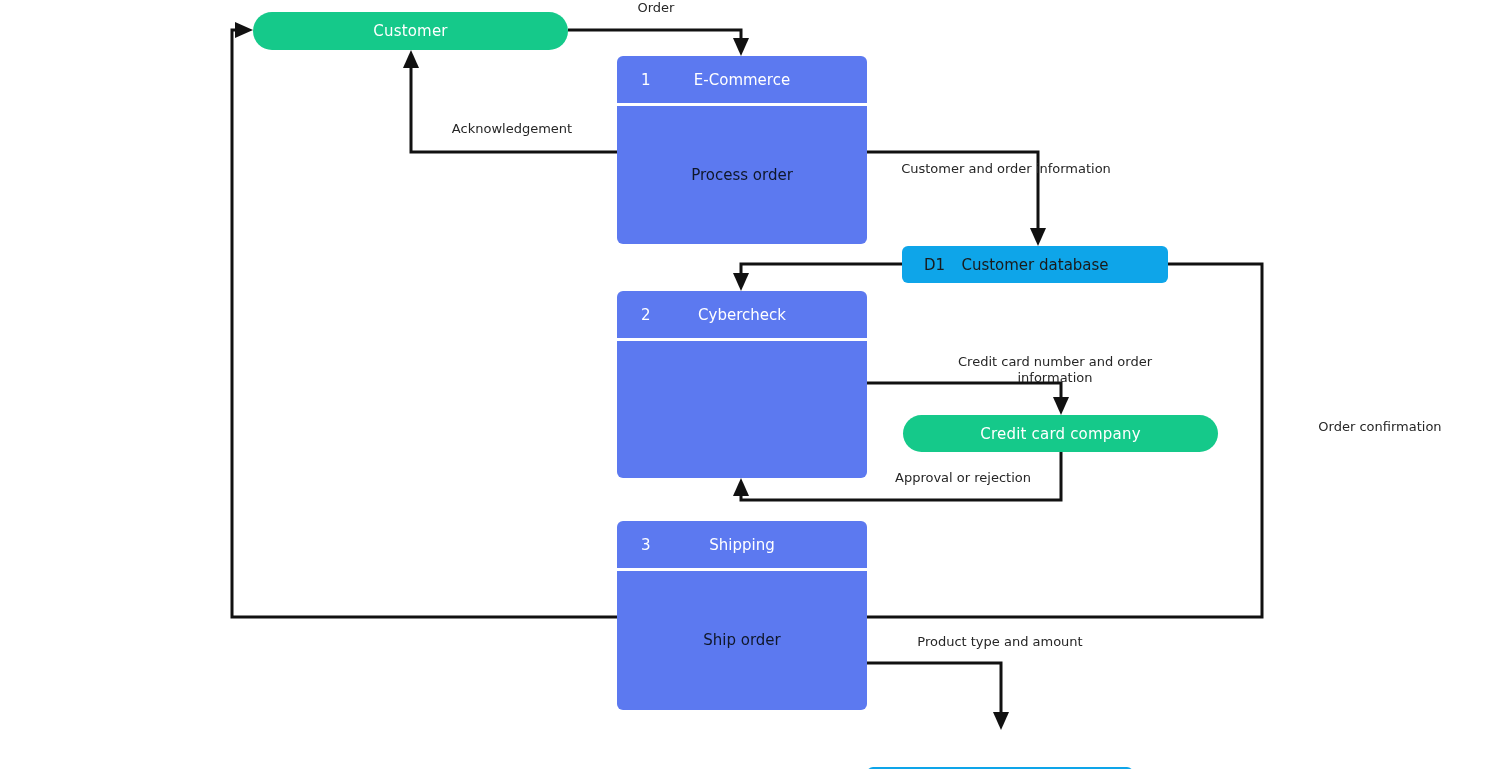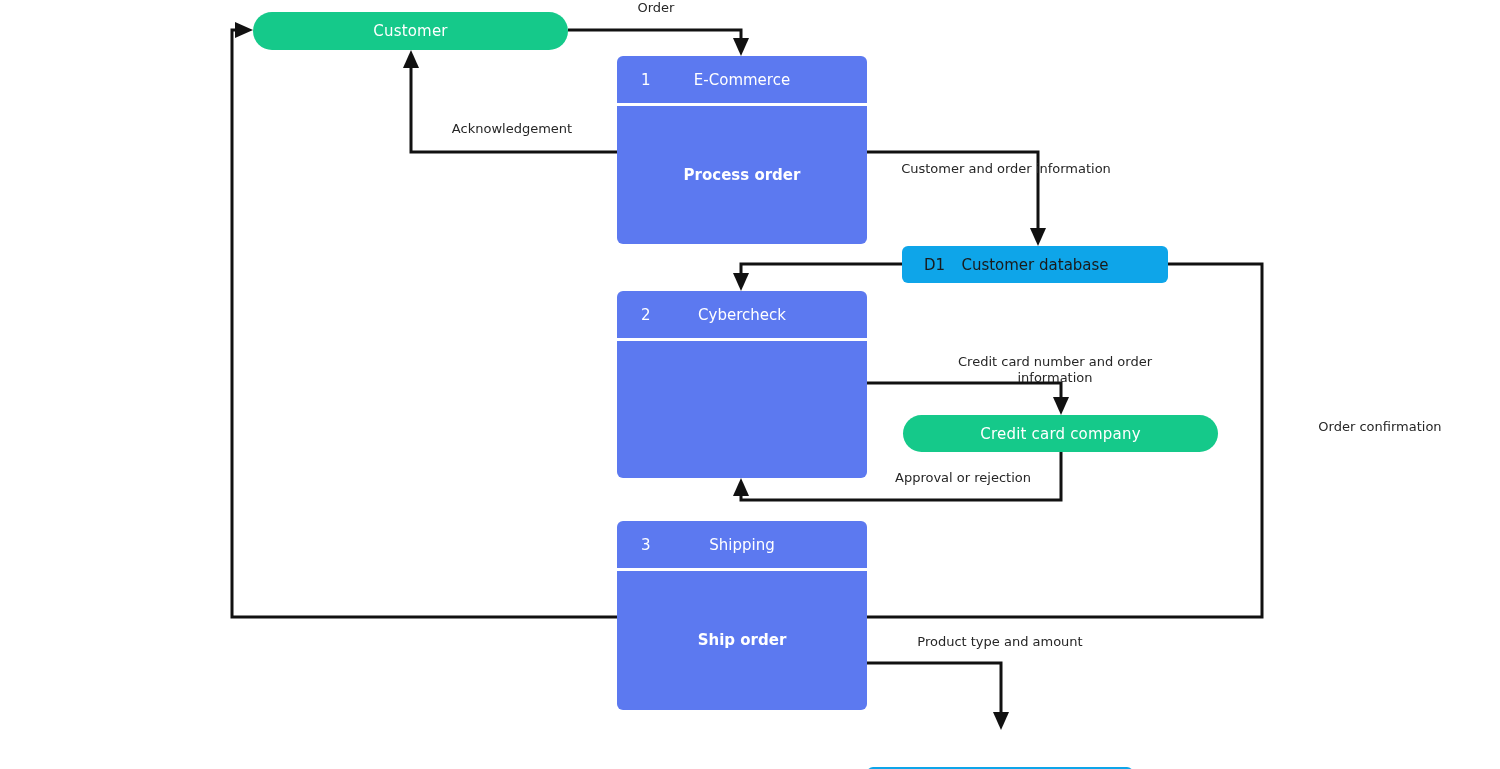--- a/index.html
+++ b/index.html
@@ -81,23 +81,22 @@
     color: #ffffff;
   }
   .process-body {
     flex: 1;
     display: flex;
     align-items: center;
     justify-content: center;
     text-align: center;
     font-size: 15px;
     line-height: 1.25;
-    color: #ffffff;
+    color: #0f172a;
     padding: 0 16px;
-    font-weight: bold;
   }
   .store-box {
     background: #0ea5e9;
     border-radius: 6px;
     position: relative;
     display: flex;
     align-items: center;
     color: #1a1a1a;
     font-size: 15px;
   }

